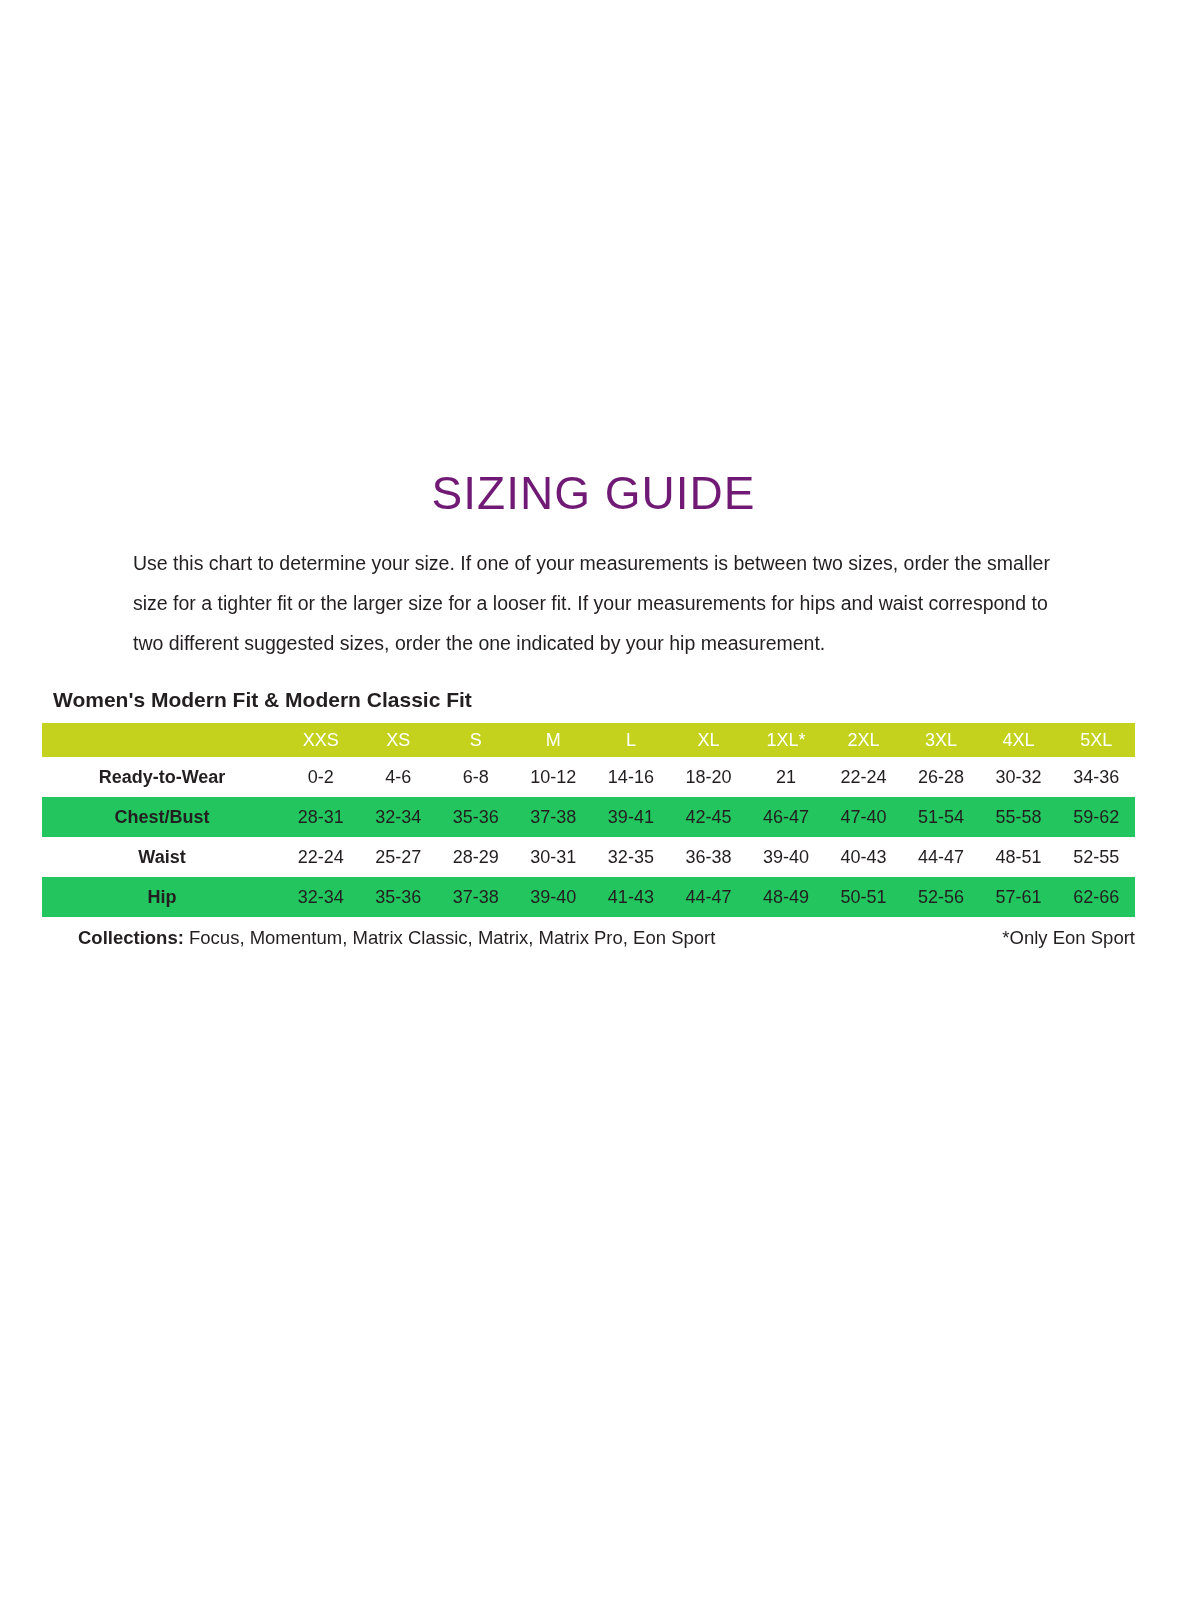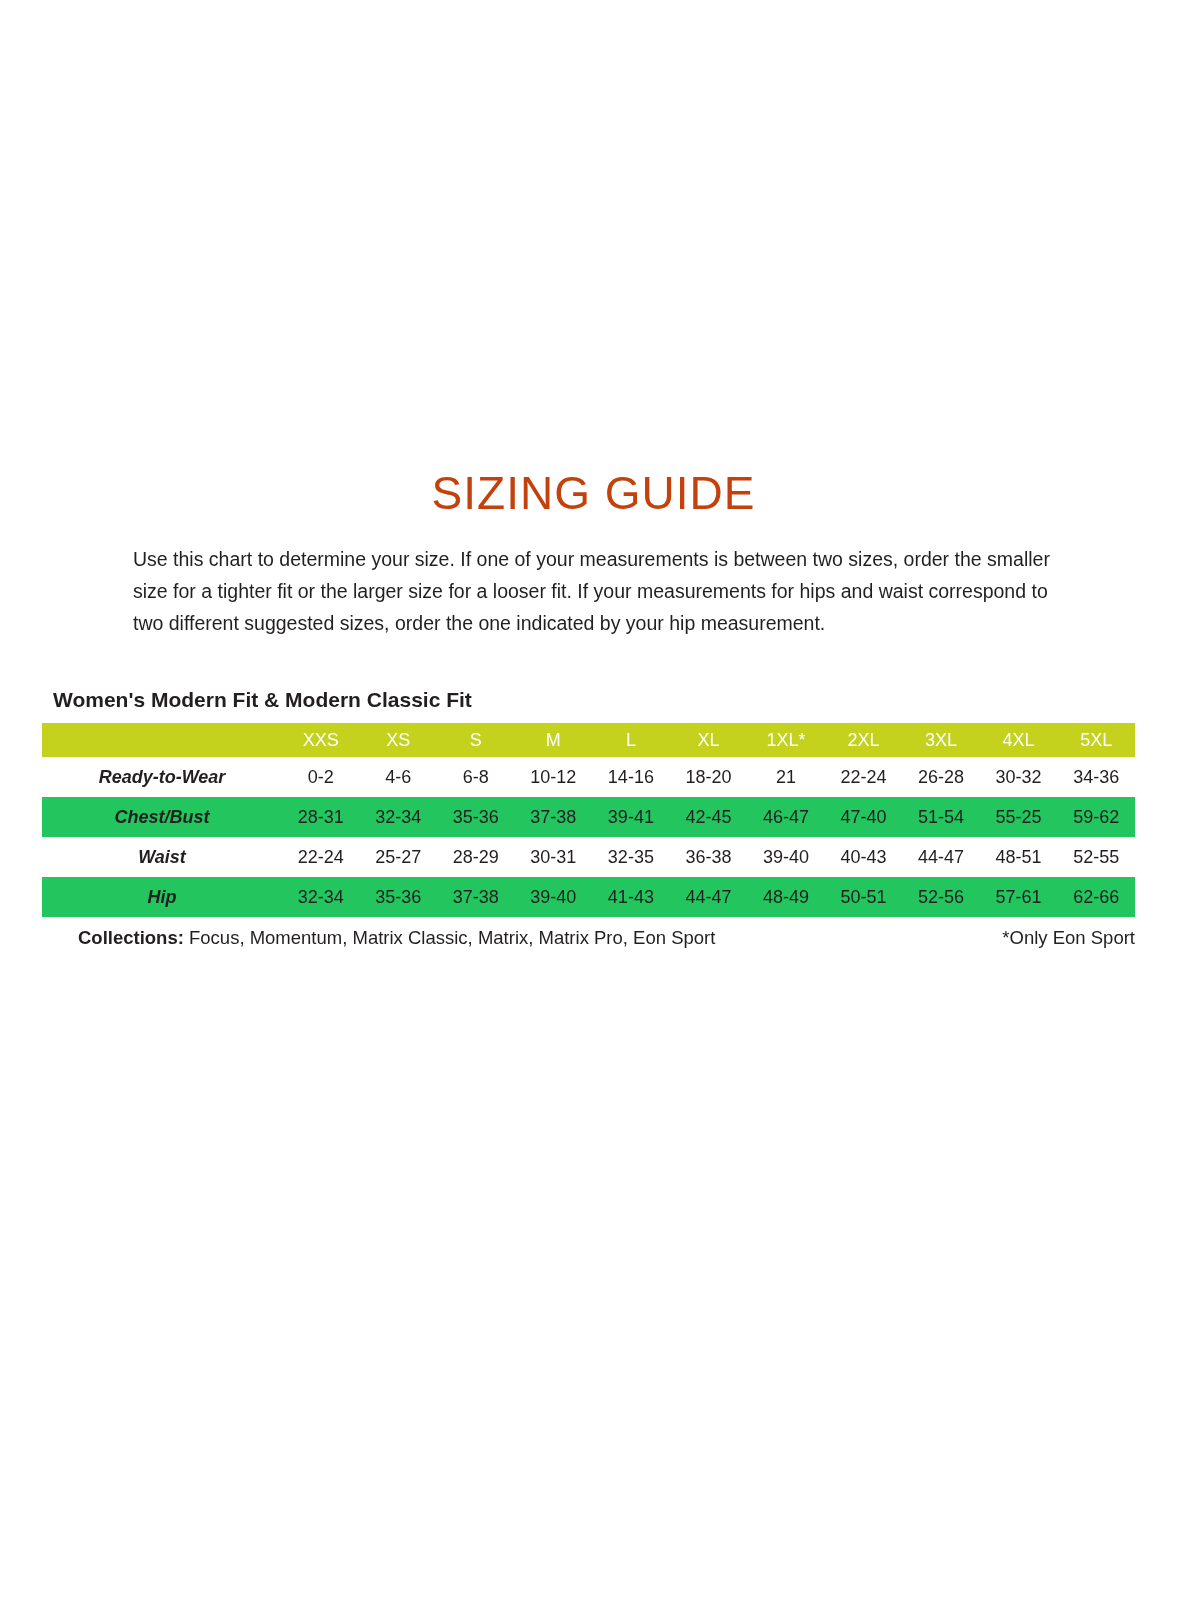--- a/index.html
+++ b/index.html
@@ -16,31 +16,31 @@
   .title {
     position: absolute;
     top: 466px;
     left: 0;
     width: 1180px;
     margin: 0;
     text-align: center;
     font-size: 46px;
     font-weight: 400;
     letter-spacing: 1px;
-    color: #c2410c;
+    color: #701a75;
     padding-left: 7px;
   }
   .intro {
     position: absolute;
     top: 543px;
     left: 133px;
     width: 922px;
     margin: 0;
     font-size: 19.5px;
-    line-height: 32px;
+    line-height: 40px;
     color: #231f20;
   }
   .section-heading {
     position: absolute;
     top: 688px;
     left: 53px;
     margin: 0;
     font-size: 21px;
     font-weight: 700;
     color: #231f20;
@@ -68,21 +68,21 @@
     padding: 0;
     margin-top: 22px;
   }
   table.size-table tbody th,
   table.size-table tbody td {
     height: 40px;
     text-align: center;
     padding: 0;
     font-size: 18px;
   }
-  table.size-table tbody th.row-label { font-weight: 700; font-style: italic; }
+  table.size-table tbody th.row-label { font-weight: 700; }
   table.size-table tbody tr.alt { background: #22c55e; }
   .footer-line {
     position: absolute;
     top: 927px;
     left: 42px;
     width: 1093px;
     display: flex;
     justify-content: space-between;
     align-items: baseline;
     font-size: 18.5px;
@@ -142,21 +142,21 @@
             <th class="row-label">Chest/Bust</th>
             <td>28-31</td>
             <td>32-34</td>
             <td>35-36</td>
             <td>37-38</td>
             <td>39-41</td>
             <td>42-45</td>
             <td>46-47</td>
             <td>47-40</td>
             <td>51-54</td>
-            <td>55-25</td>
+            <td>55-58</td>
             <td>59-62</td>
           </tr>
           <tr>
             <th class="row-label">Waist</th>
             <td>22-24</td>
             <td>25-27</td>
             <td>28-29</td>
             <td>30-31</td>
             <td>32-35</td>
             <td>36-38</td>

